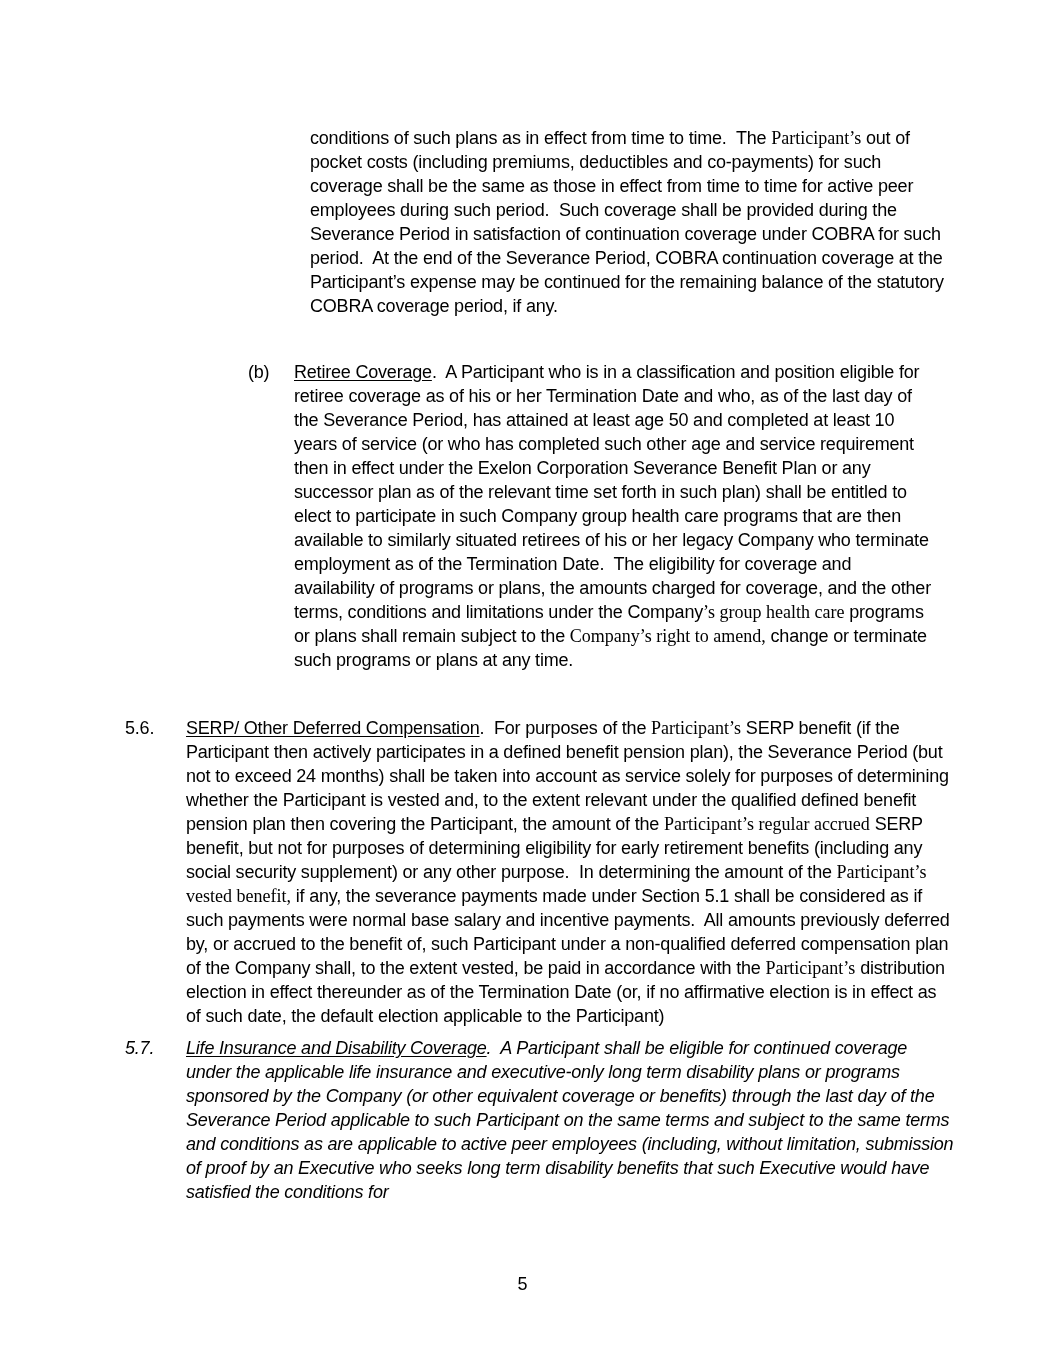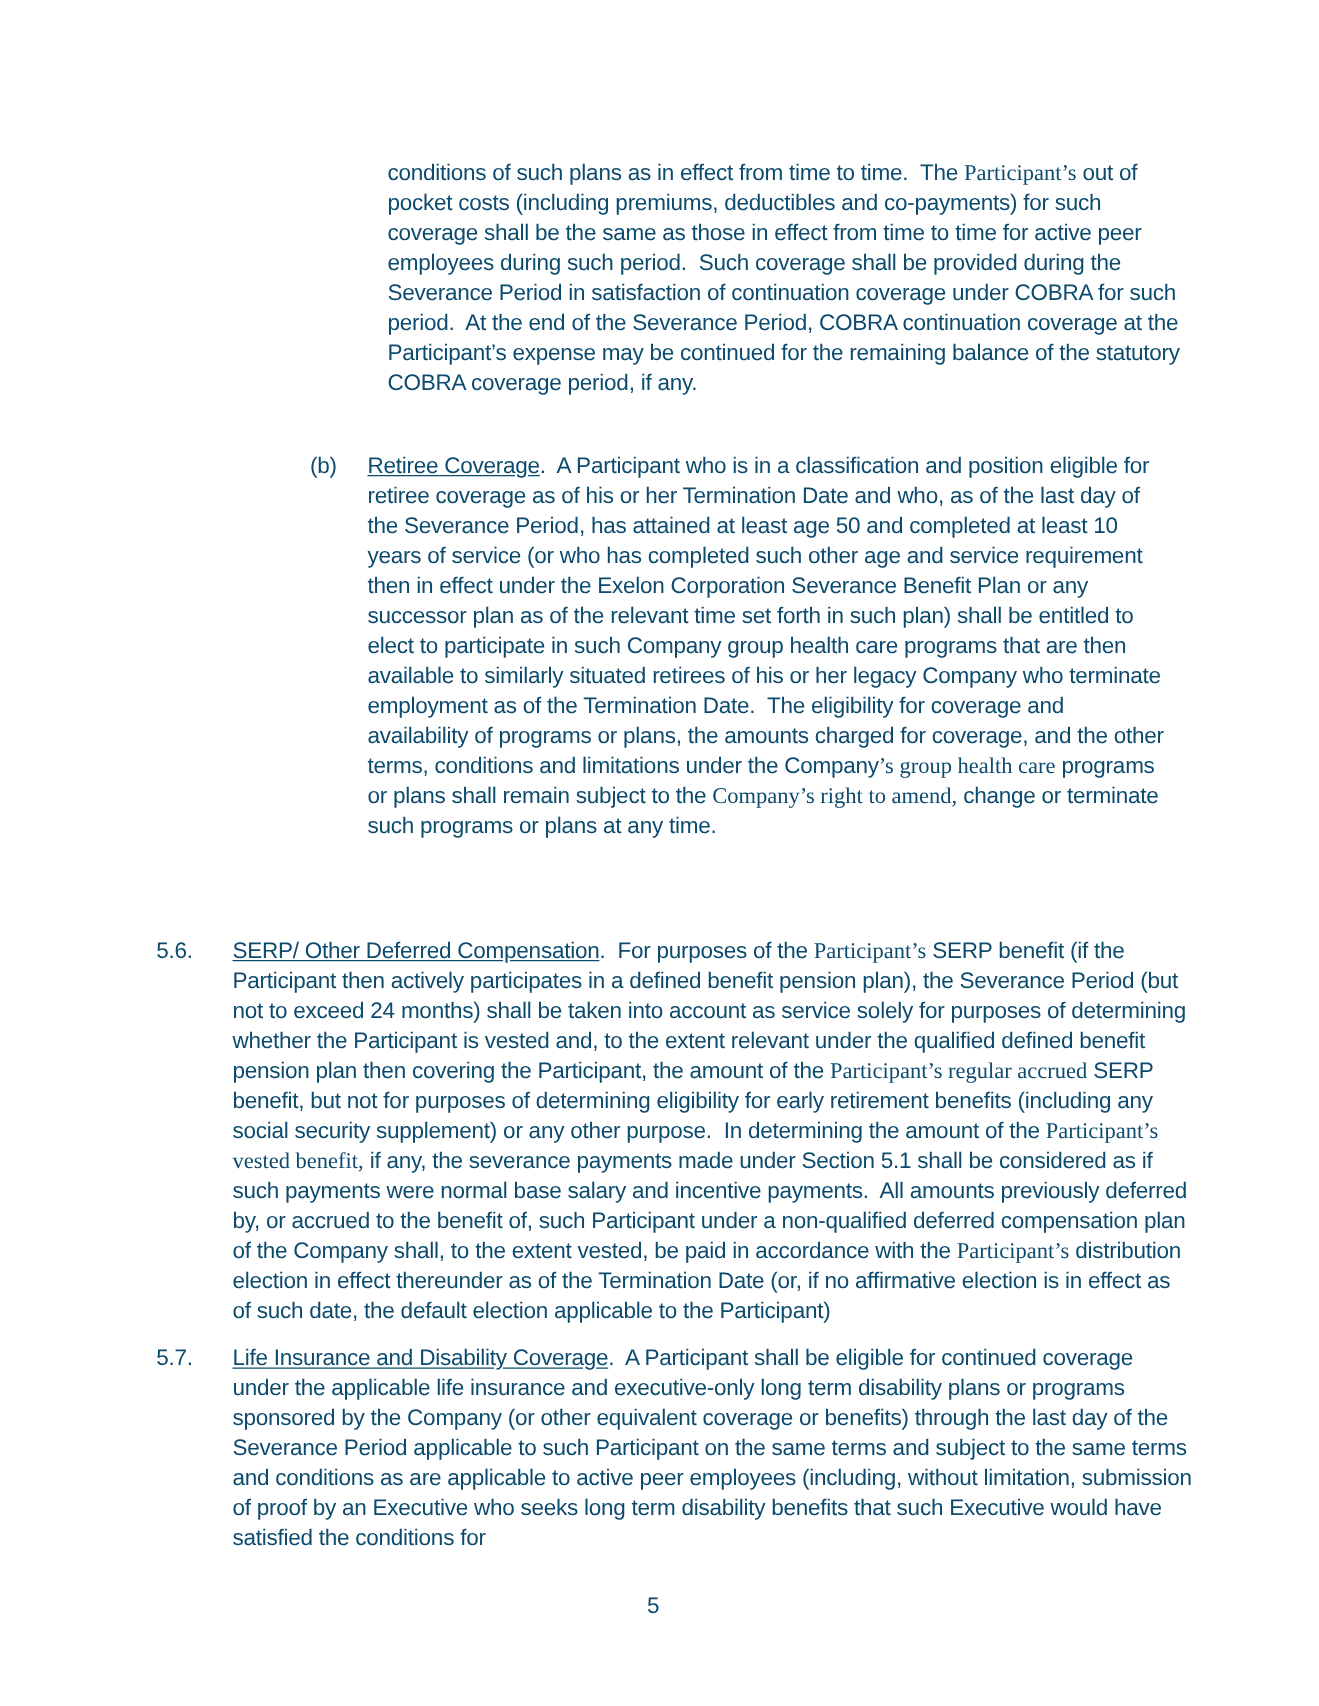--- a/index.html
+++ b/index.html
@@ -5,21 +5,21 @@
   html, body {
     margin: 0;
     padding: 0;
     background: #ffffff;
   }
   .page {
     position: relative;
     width: 1055px;
     height: 1365px;
     background: #ffffff;
-    color: #0c4a6e;
+    color: #000000;
     font-family: "Liberation Sans", sans-serif;
     font-size: 18px;
     line-height: 24px;
     letter-spacing: -0.2px;
     overflow: hidden;
   }
   .block {
     white-space: pre-wrap;
     text-align: left;
   }
@@ -34,22 +34,22 @@
     position: absolute;
   }
   .item .label {
     position: absolute;
     left: 0;
     top: 0;
     white-space: nowrap;
   }
   .sub { left: 248px; top: 360px; }
   .sub .body { margin-left: 46px; width: 642px; }
-  .sec1 { left: 125px; top: 716px; margin-top: 32px; }
-  .sec2 { left: 125px; top: 1074px; }
+  .sec1 { left: 125px; top: 716px; }
+  .sec2 { left: 125px; top: 1036px; font-style: italic; }
   .sec .body { margin-left: 61px; width: 768px; }
   .u {
     text-decoration: underline;
     text-underline-offset: 2px;
   }
   .f-serif {
     font-family: "Liberation Serif", serif;
     letter-spacing: 0;
   }
   .page-number {

